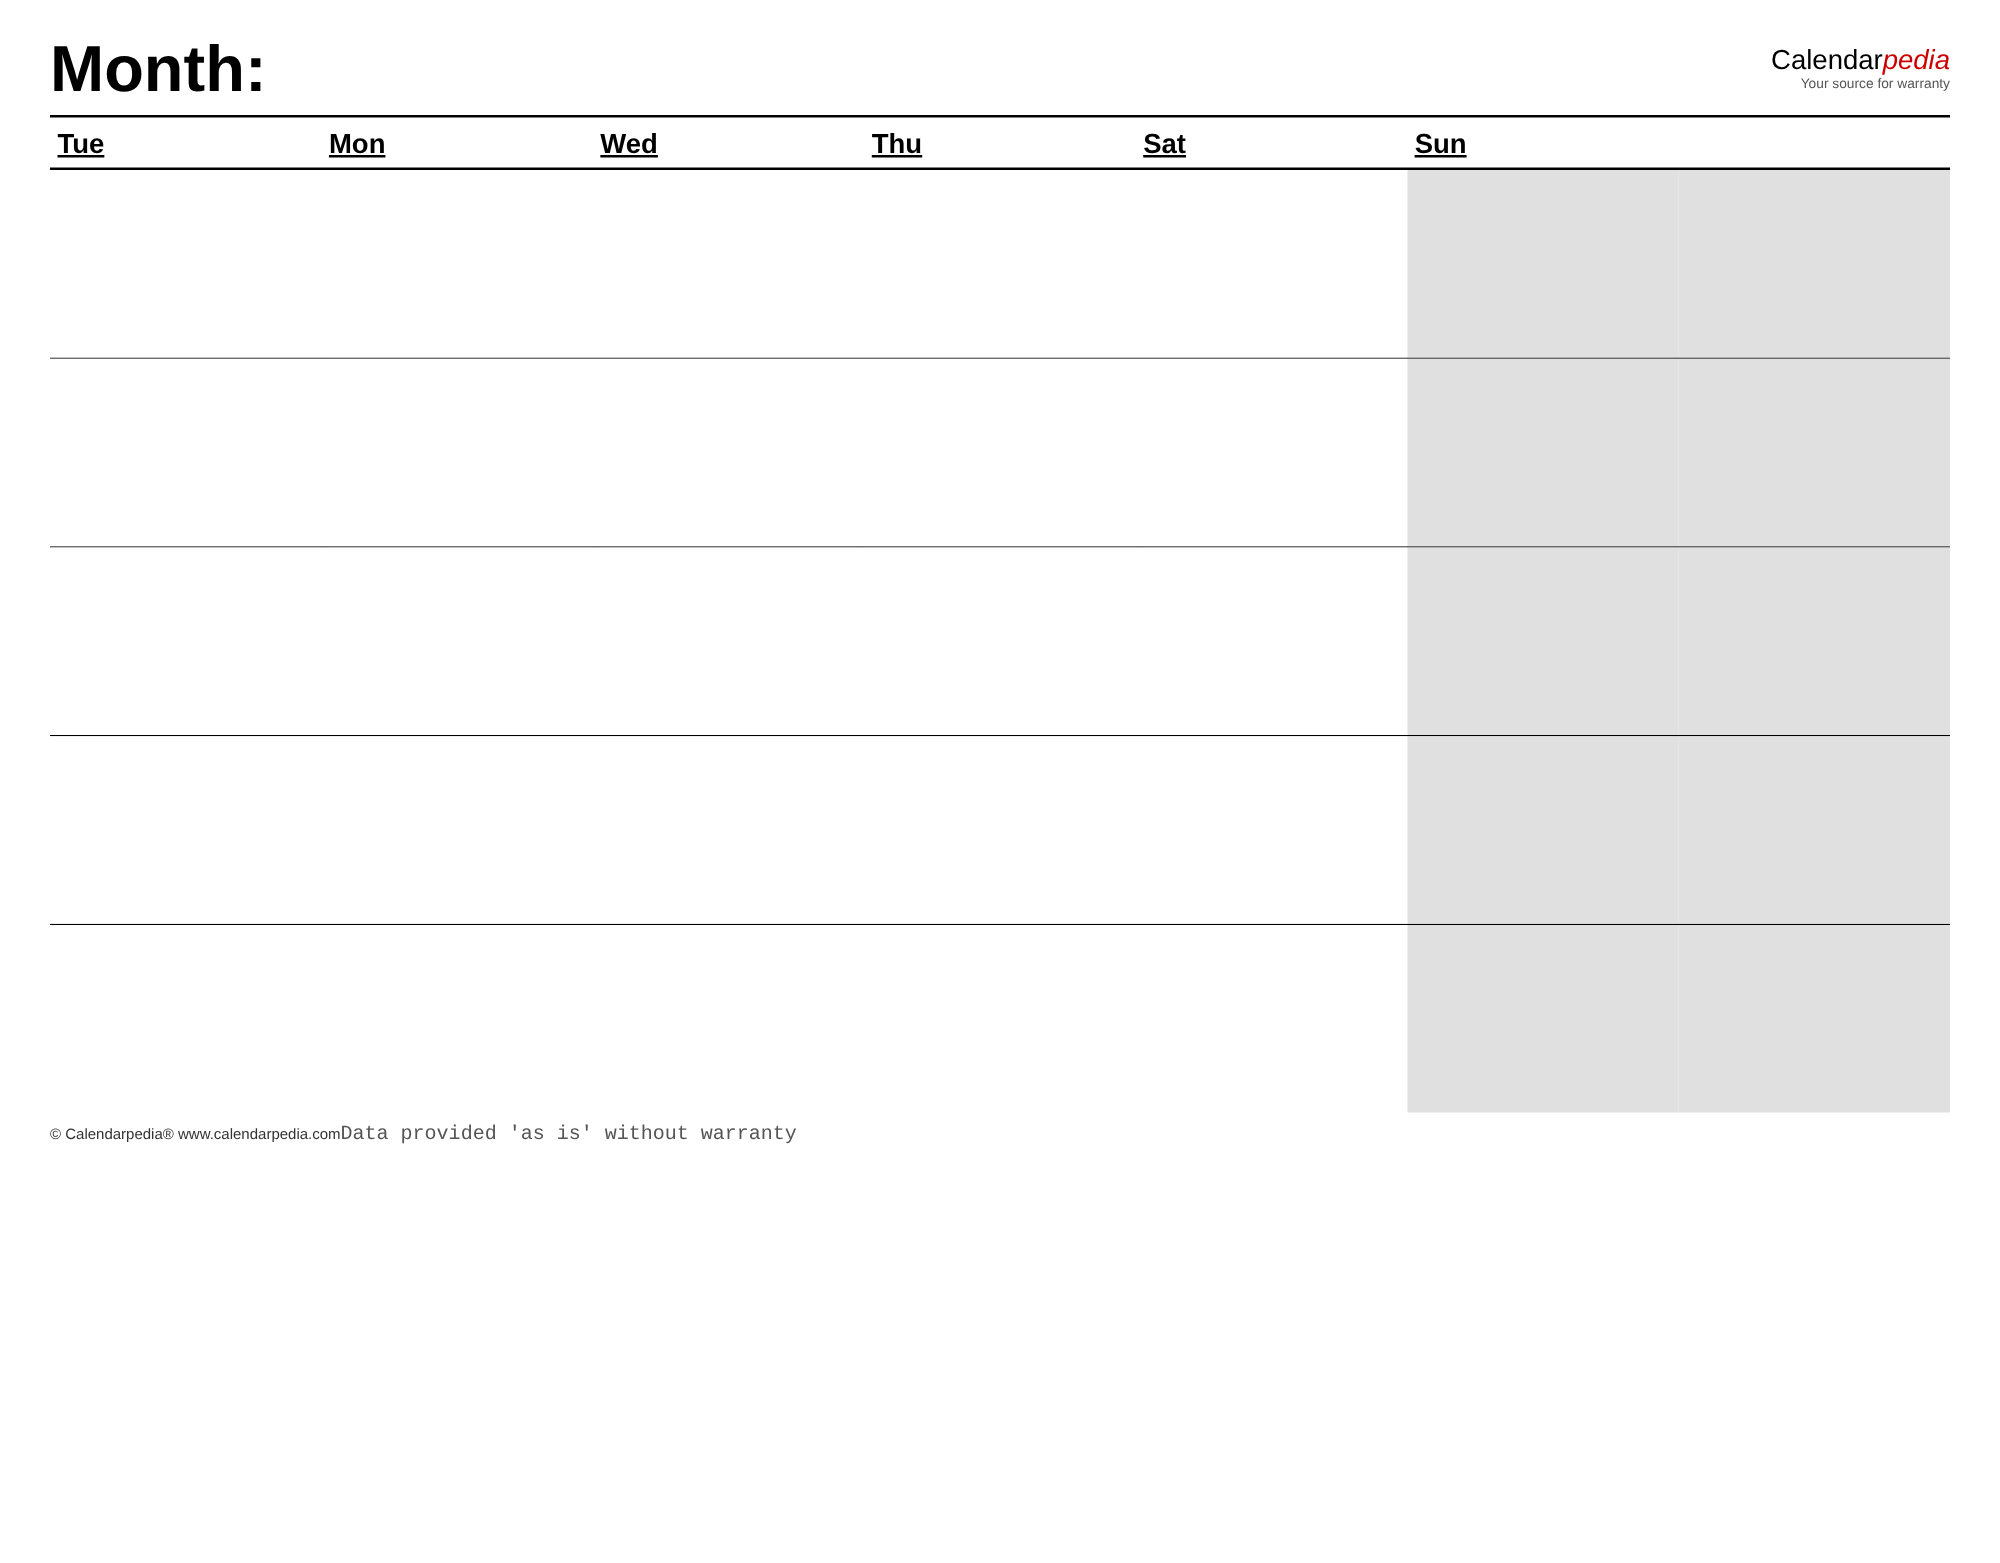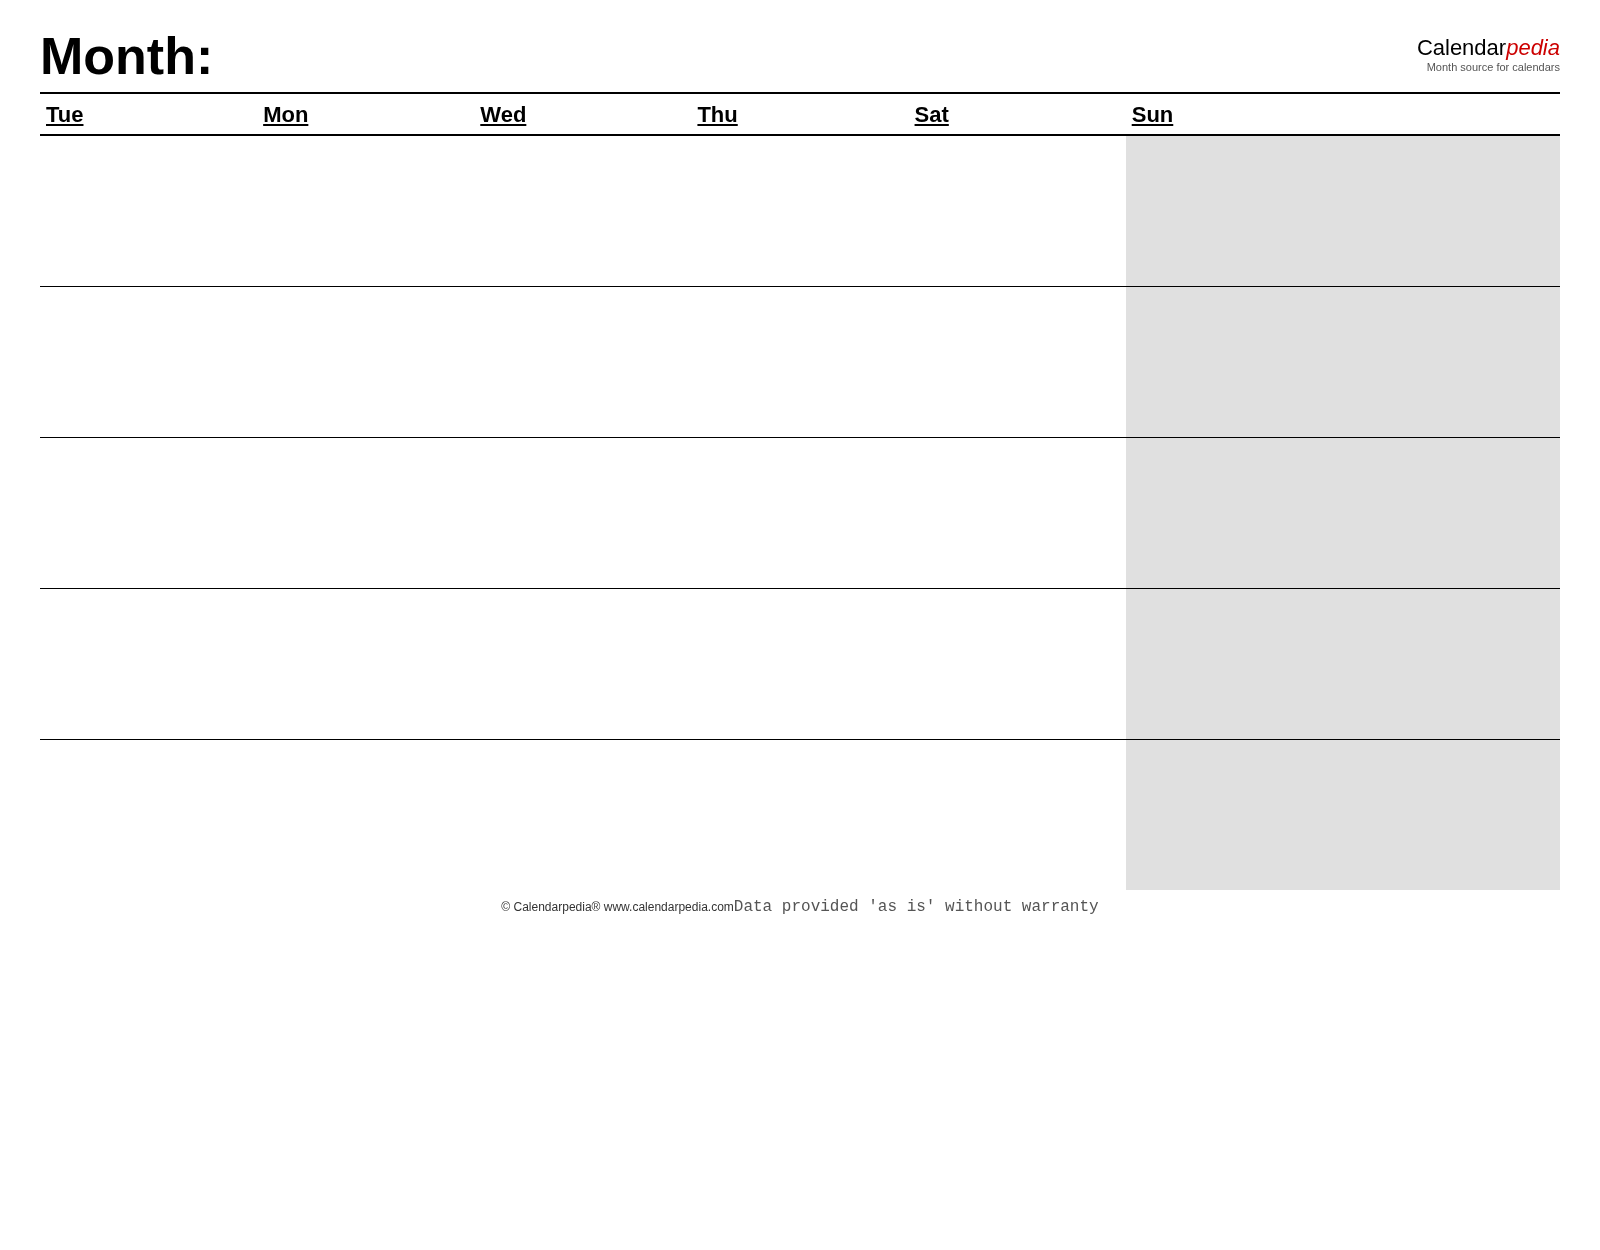--- a/index.html
+++ b/index.html
@@ -116,21 +116,21 @@
     .day-cell.weekend {
       background: #e0e0e0;
     }
 
     .day-cell:not(:last-child) {
       border-right: none;
     }
 
     .footer {
       display: flex;
-      justify-content: center;
+      justify-content: flex-start;
       align-items: center;
       padding-top: 8px;
       font-size: 12px;
       color: #555555;
     }
 
     .footer-left {
       font-size: 12px;
       color: #333333;
     }
@@ -145,21 +145,21 @@
 <body>
 
 <div class="page-container">
 
   <div class="header">
     <div class="month-title">Month:</div>
     <div class="logo-container">
       <div class="logo-text">
         <span>Calendar</span><span class="pedia">pedia</span>
       </div>
-      <div class="logo-subtext">Month source for calendars</div>
+      <div class="logo-subtext">Your source for warranty</div>
     </div>
   </div>
 
   <div class="calendar-grid">
 
     <div class="day-headers">
       <div class="day-header">Tue</div>
       <div class="day-header">Mon</div>
       <div class="day-header">Wed</div>
       <div class="day-header">Thu</div>

